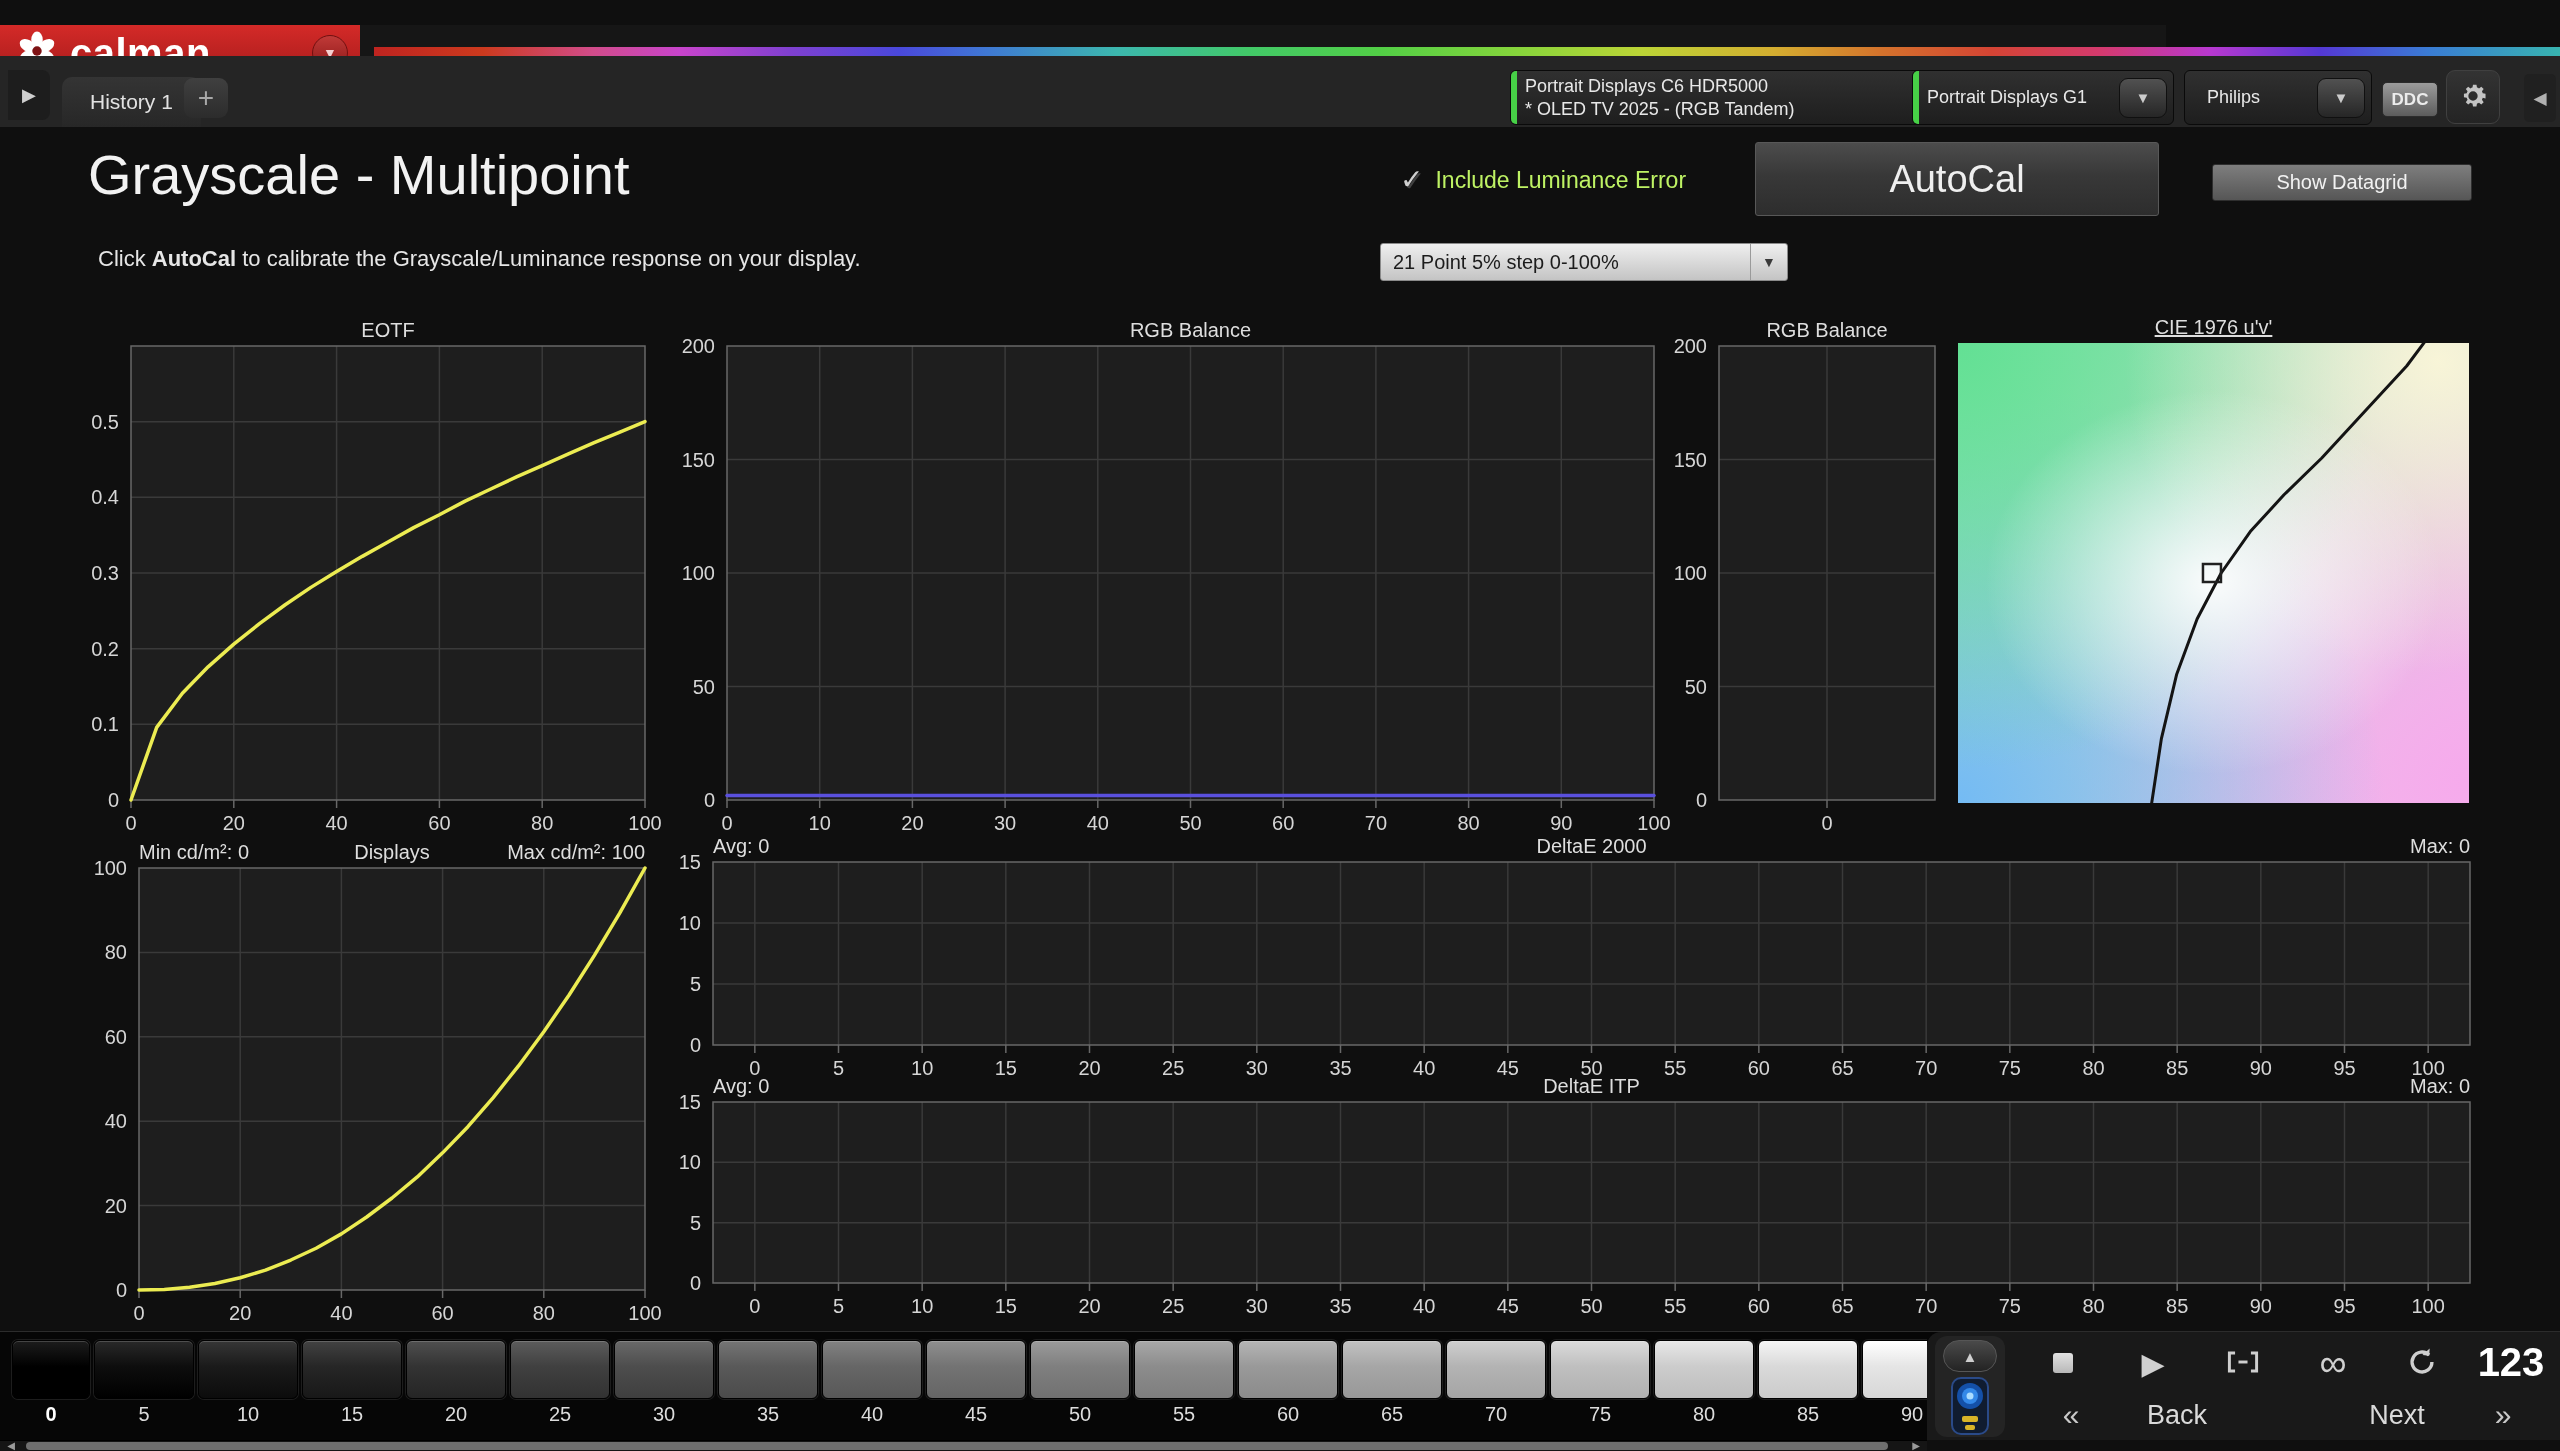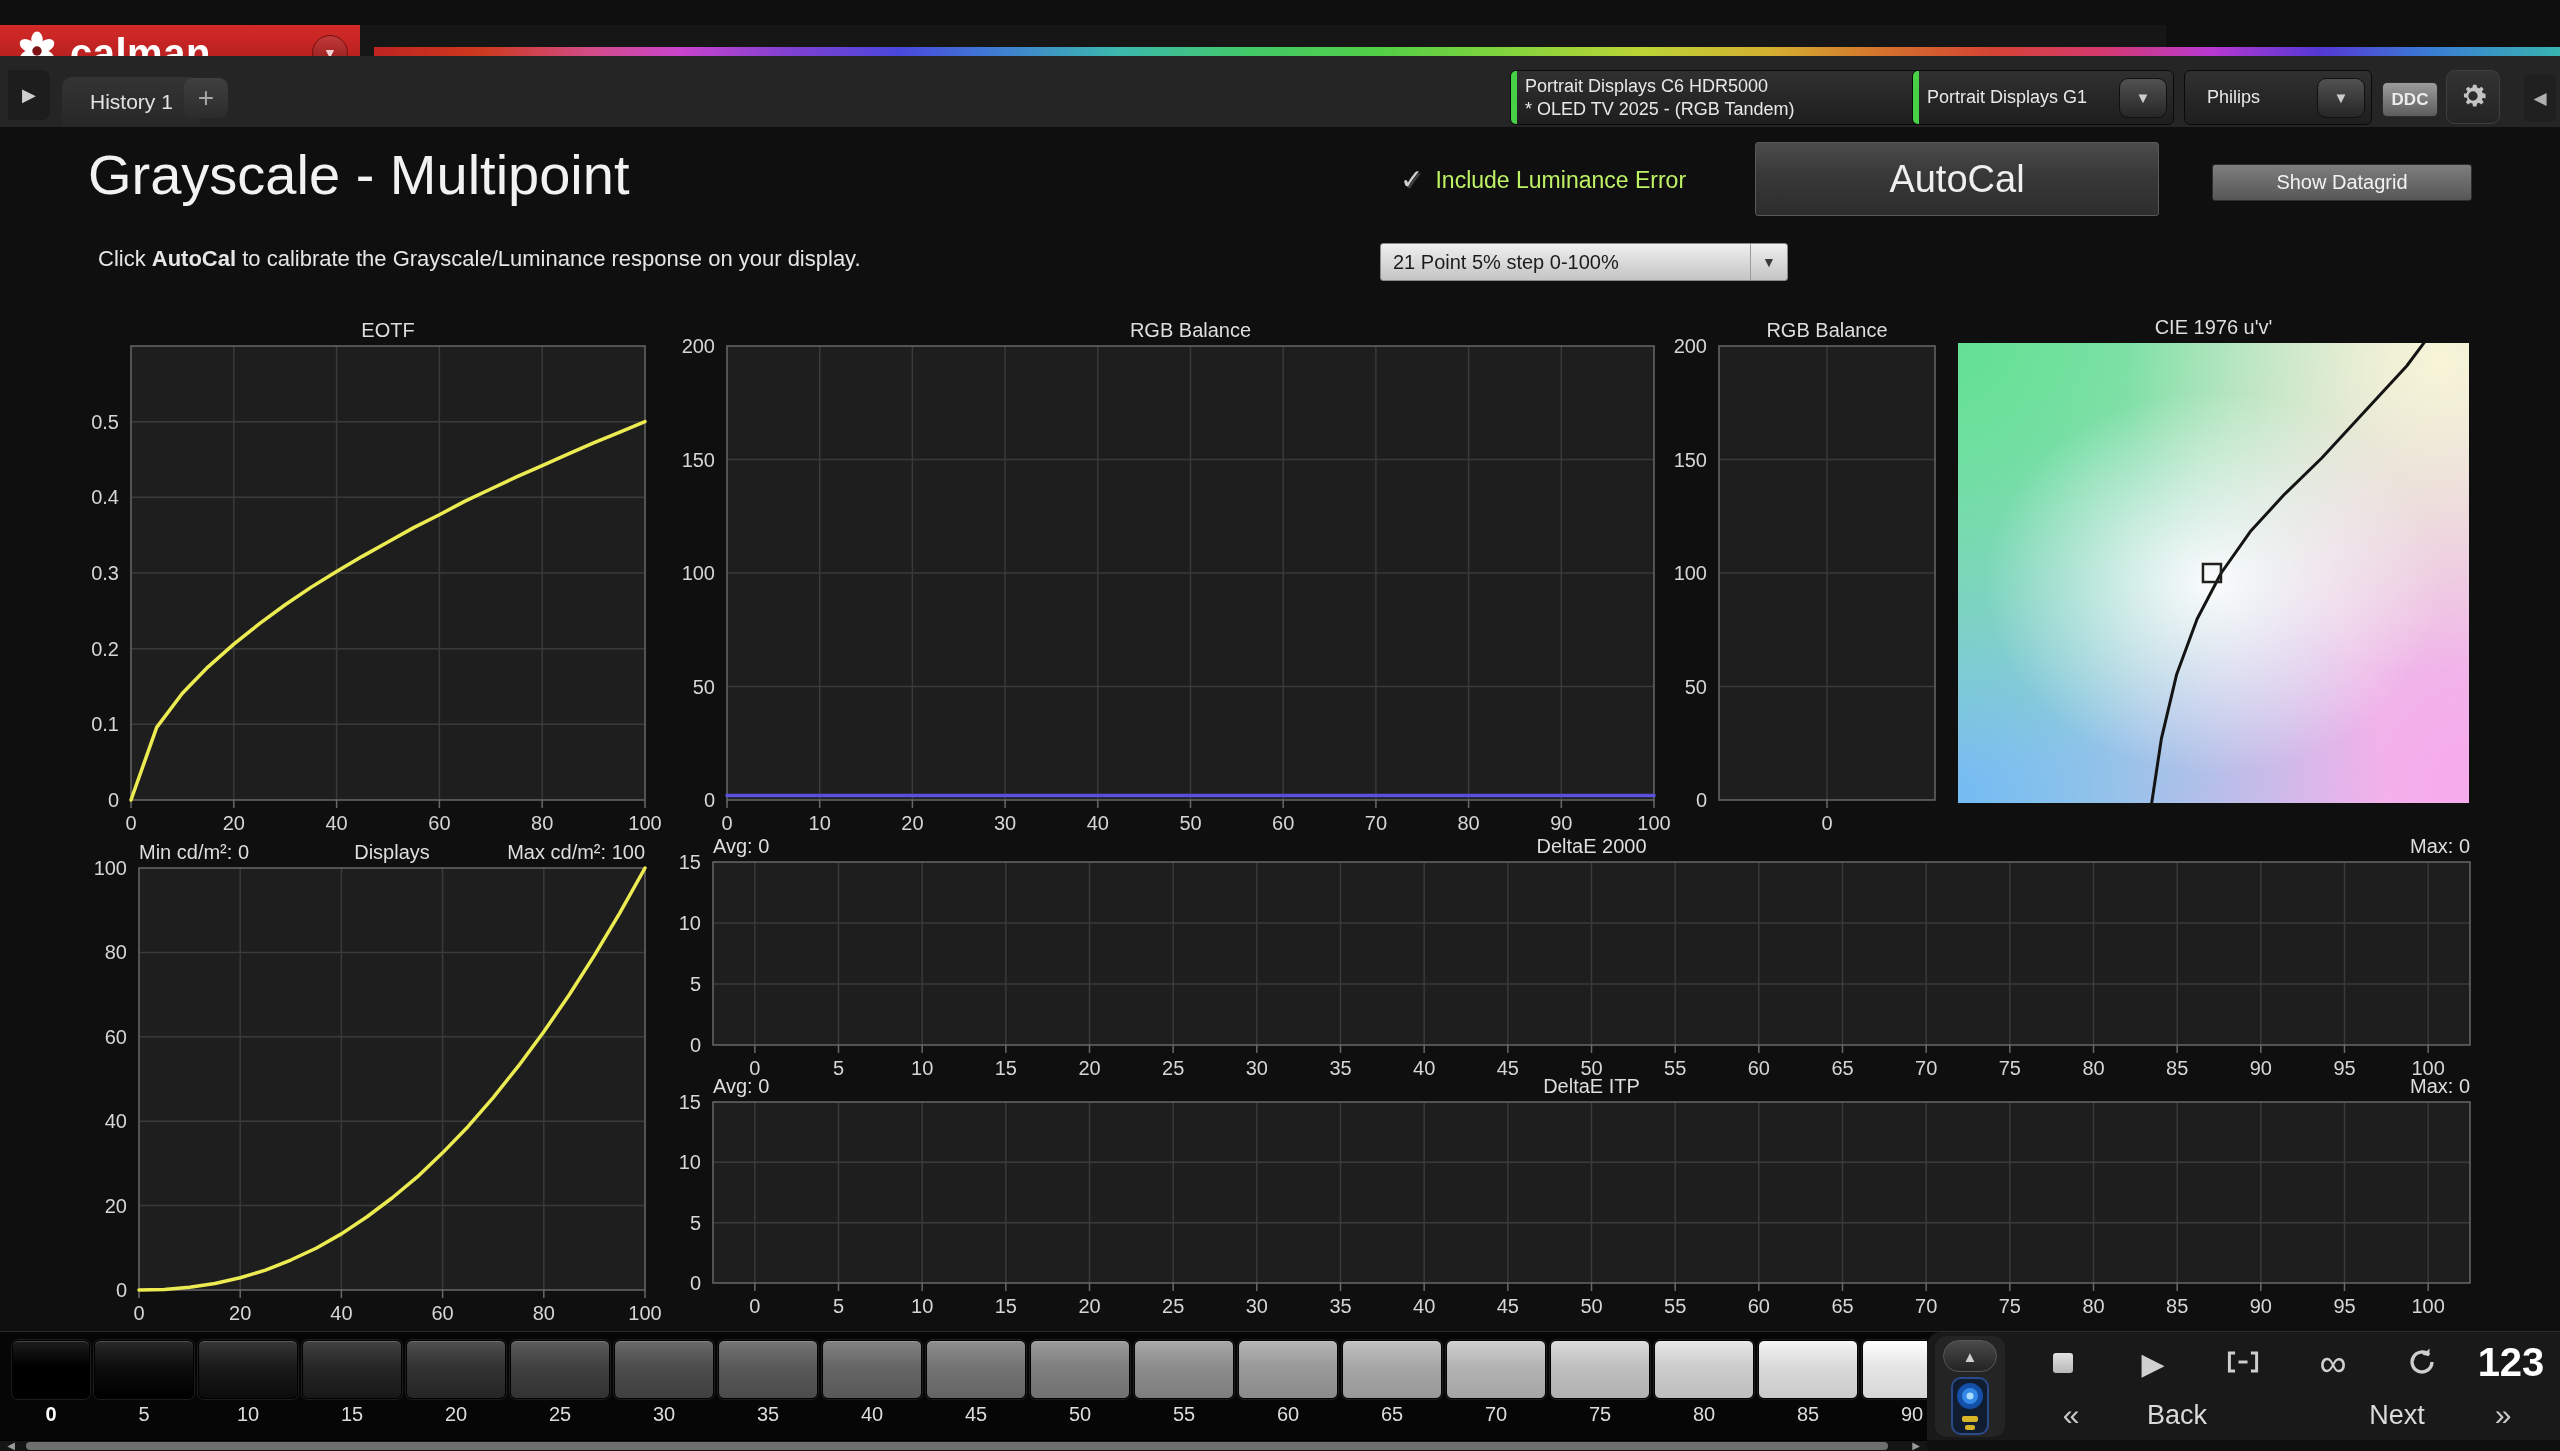--- a/index.html
+++ b/index.html
@@ -313,21 +313,21 @@
       <text x="68" y="473" text-anchor="end" fill="#d6d6d6" font-size="20">0</text>
       <line x1="80" y1="352.5" x2="296" y2="352.5" stroke="#3a3a3a" stroke-width="1.5"></line>
       <text x="68" y="359.5" text-anchor="end" fill="#d6d6d6" font-size="20">50</text>
       <line x1="80" y1="239" x2="296" y2="239" stroke="#3a3a3a" stroke-width="1.5"></line>
       <text x="68" y="246" text-anchor="end" fill="#d6d6d6" font-size="20">100</text>
       <line x1="80" y1="125.5" x2="296" y2="125.5" stroke="#3a3a3a" stroke-width="1.5"></line>
       <text x="68" y="132.5" text-anchor="end" fill="#d6d6d6" font-size="20">150</text>
       <text x="68" y="19" text-anchor="end" fill="#d6d6d6" font-size="20">200</text>
       <rect x="80" y="12" width="216" height="454" fill="none" stroke="#686868" stroke-width="1.5"></rect>
     </svg>
-    <div class="chart-header" style="left: 1958px; top: 315px; width: 511px;">
+    <div class="chart-header" style="left: 1958px; top: 315px; width: 511px; text-decoration: underline;">
       <span class="stat"></span>
       <span class="ctitle">CIE 1976 u'v'</span>
       <span class="stat right"></span>
     </div>
     <div class="cie" style="left: 1958px; top: 343px; width: 511px; height: 460px; background: radial-gradient(62% 58% at 50% 52%, rgba(255, 255, 255, 0.95), rgba(255, 255, 255, 0) 72%), radial-gradient(circle at 94% 4%, rgba(253, 248, 216, 0.91), rgba(253, 248, 216, 0) 48%), radial-gradient(circle at 0% 0%, rgb(99, 224, 148), rgba(99, 224, 148, 0) 62%), radial-gradient(circle at 0% 100%, rgb(116, 187, 244), rgba(116, 187, 244, 0) 62%), radial-gradient(circle at 100% 95%, rgb(246, 170, 236), rgba(246, 170, 236, 0) 60%), linear-gradient(130deg, rgb(143, 232, 180), rgb(243, 196, 236));">
       <svg width="511" height="460">
         <polyline points="191.6,473.8 203.4,395.6 218.7,331.2 239.1,276.0 263.2,230.0 292.3,188.6 326.0,151.8 363.8,115.0 406.2,69.0 448.7,23.0 472.7,-9.2" fill="none" stroke="#141414" stroke-width="3" stroke-linejoin="round" stroke-linecap="round"></polyline>
         <rect x="244.96699999999998" y="221" width="18" height="18" fill="none" stroke="#202020" stroke-width="2.5"></rect>
       </svg>
     </div>

